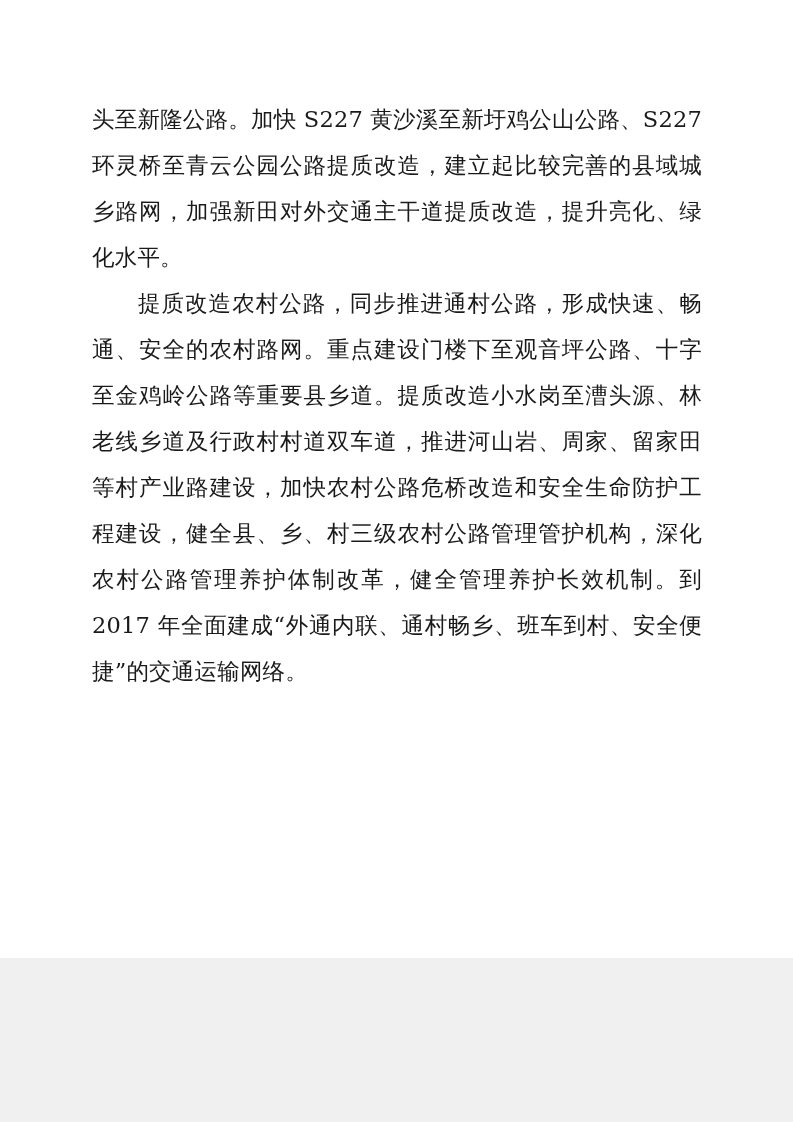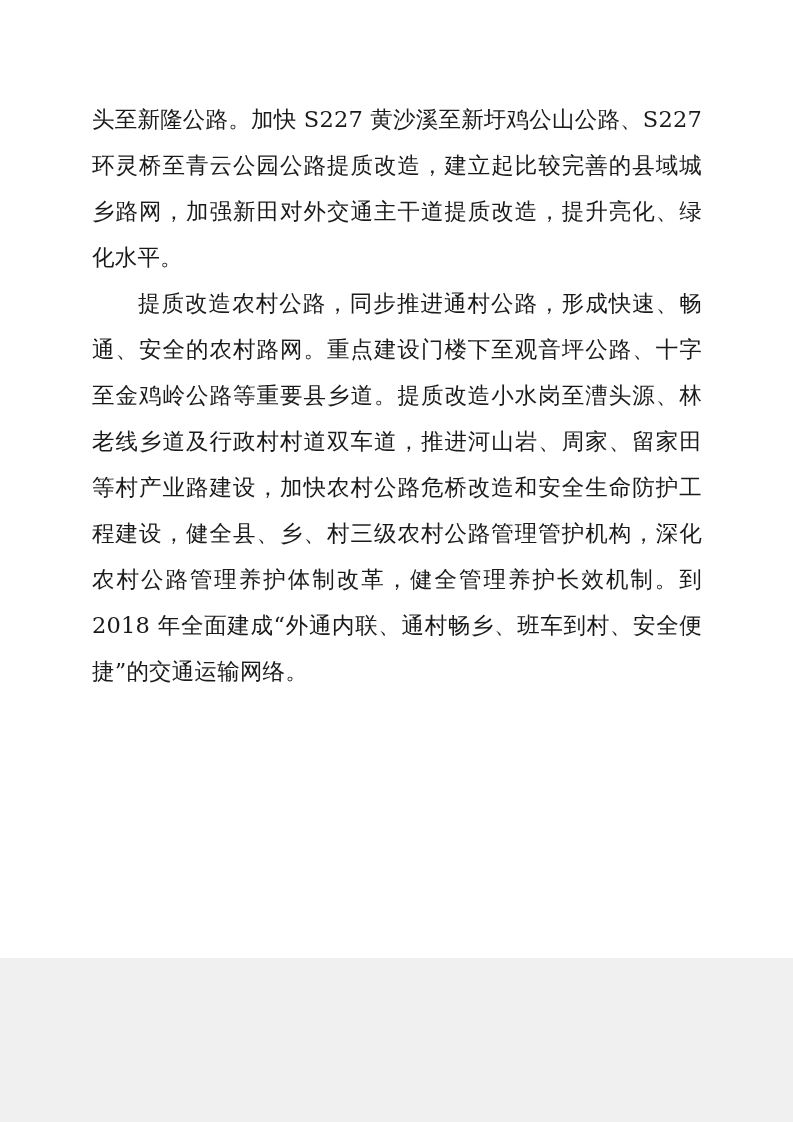--- a/index.html
+++ b/index.html
@@ -49,18 +49,18 @@
     color: #1a1a1a;
   }
 </style>
 </head>
 <body>
 
 <div class="page">
 
   <div class="content">
     <p class="para">头至新隆公路。加快 S227 黄沙溪至新圩鸡公山公路、S227 环灵桥至青云公园公路提质改造，建立起比较完善的县域城乡路网，加强新田对外交通主干道提质改造，提升亮化、绿化水平。</p>
-    <p class="para indent">提质改造农村公路，同步推进通村公路，形成快速、畅通、安全的农村路网。重点建设门楼下至观音坪公路、十字至金鸡岭公路等重要县乡道。提质改造小水岗至漕头源、林老线乡道及行政村村道双车道，推进河山岩、周家、留家田等村产业路建设，加快农村公路危桥改造和安全生命防护工程建设，健全县、乡、村三级农村公路管理管护机构，深化农村公路管理养护体制改革，健全管理养护长效机制。到 2018 年全面建成“外通内联、通村畅乡、班车到村、安全便捷”的交通运输网络。</p>
+    <p class="para indent">提质改造农村公路，同步推进通村公路，形成快速、畅通、安全的农村路网。重点建设门楼下至观音坪公路、十字至金鸡岭公路等重要县乡道。提质改造小水岗至漕头源、林老线乡道及行政村村道双车道，推进河山岩、周家、留家田等村产业路建设，加快农村公路危桥改造和安全生命防护工程建设，健全县、乡、村三级农村公路管理管护机构，深化农村公路管理养护体制改革，健全管理养护长效机制。到 2017 年全面建成“外通内联、通村畅乡、班车到村、安全便捷”的交通运输网络。</p>
   </div>
 
   <div class="page-number">74</div>
 
 </div>
 
 </body></html>

